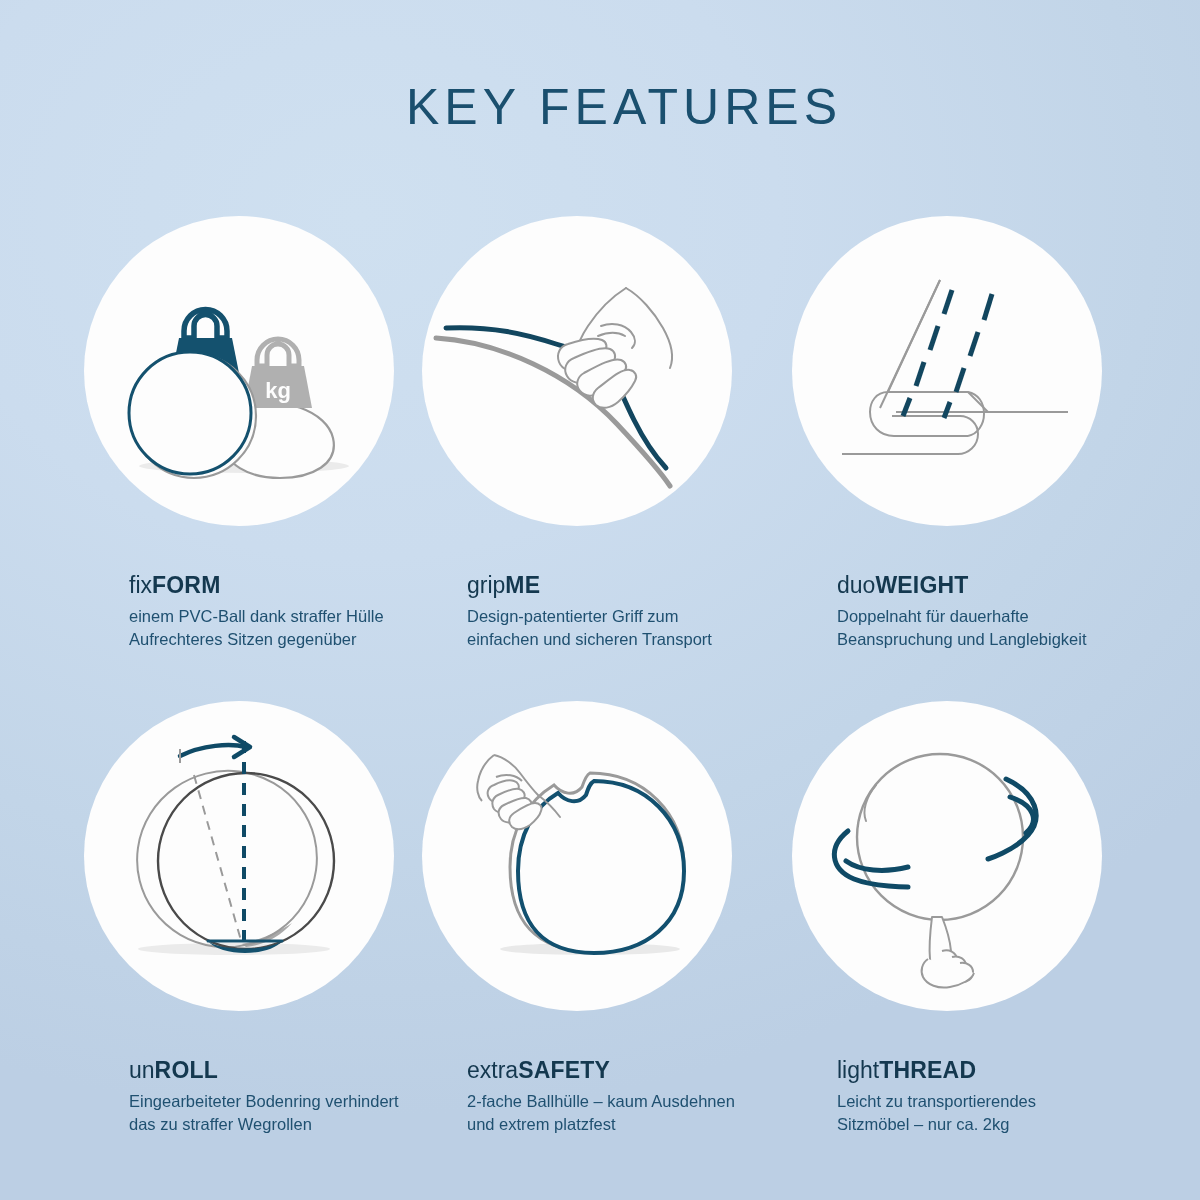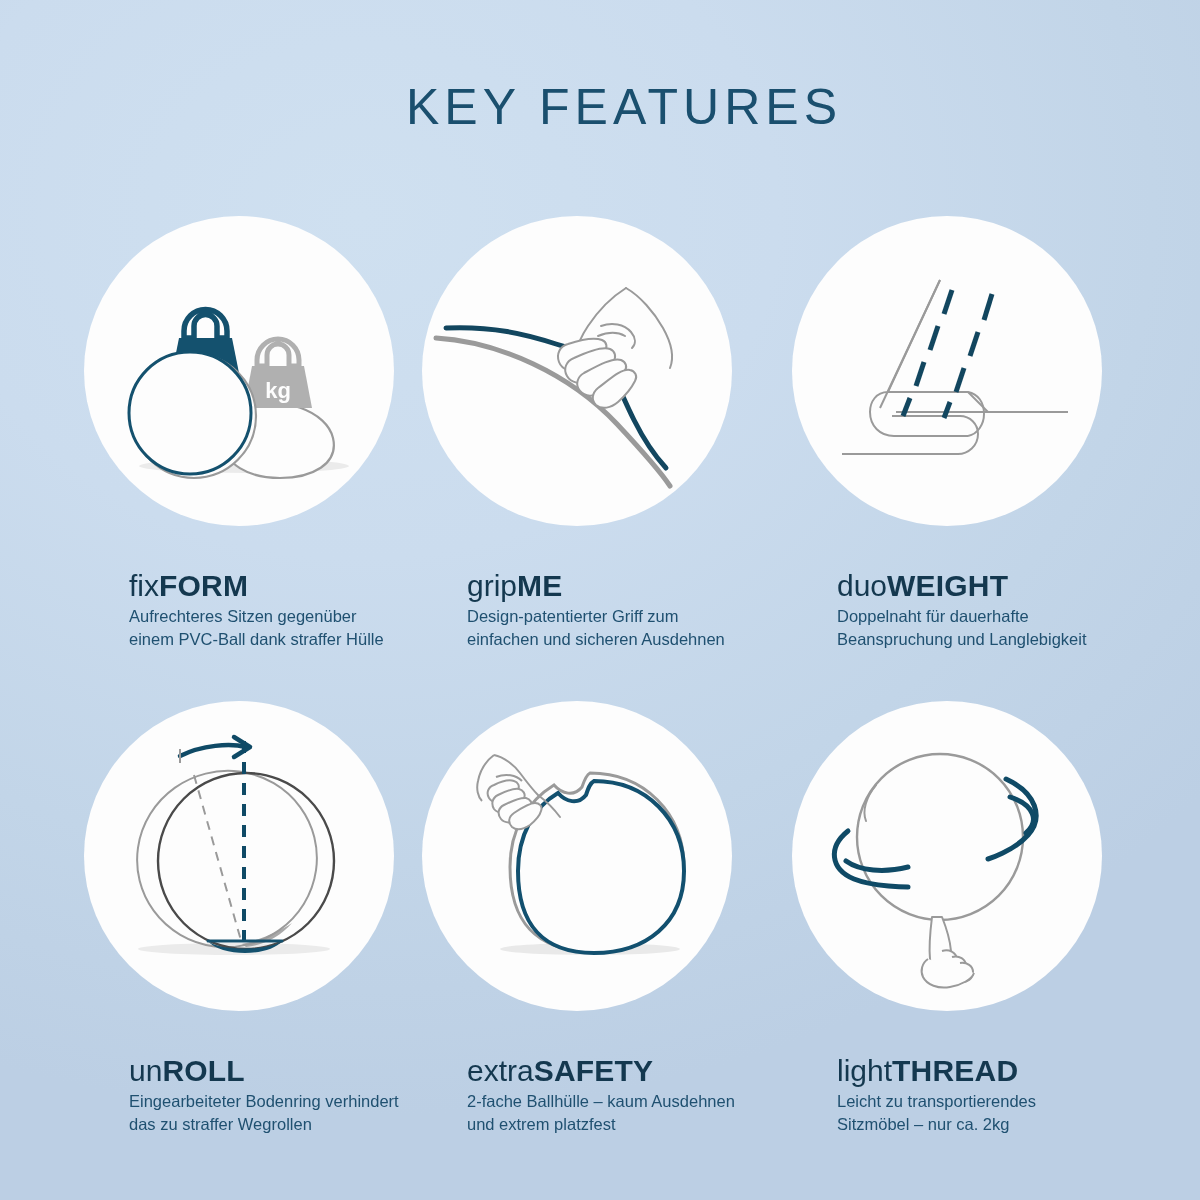--- a/index.html
+++ b/index.html
@@ -79,21 +79,21 @@
     height: 310px;
   }
 
   .caption {
     position: absolute;
     top: 355px;
     left: 67px;
     width: 300px;
   }
   .feat-name {
-    font-size: 30px;
+    font-size: 23px;
     line-height: 29px;
     color: #14384f;
     white-space: nowrap;
     margin-bottom: 5px;
   }
   .feat-name .lite { font-weight: 400; }
   .feat-name .bold { font-weight: 700; letter-spacing: 0.2px; }
 
   .feat-desc {
     font-size: 16.5px;
@@ -135,22 +135,22 @@
             <circle cx="110" cy="200" r="62" fill="#fdfdfd" stroke="#9a9a9a" stroke-width="2.2"></circle>
 
             <circle cx="106" cy="197" r="61" fill="#fdfdfd" stroke="#14516e" stroke-width="3"></circle>
           </svg>
         </div>
         <div class="caption">
           <div class="feat-name">
             <span class="lite">fix</span><span class="bold">FORM</span>
           </div>
           <div class="feat-desc">
+            <span>einem PVC-Ball dank straffer Hülle</span>
             <span>Aufrechteres Sitzen gegenüber</span>
-            <span>einem PVC-Ball dank straffer Hülle</span>
           </div>
         </div>
       </div>
 
       <div class="cell c1">
         <div class="disc">
           <svg viewBox="0 0 310 310" xmlns="http://www.w3.org/2000/svg">
 
             <path d="M14 122 C78 126 148 158 195 208 C224 239 240 258 248 270" fill="none" stroke="#9a9a9a" stroke-width="5" stroke-linecap="round"></path>
 
@@ -169,21 +169,21 @@
 
             <path d="M176 120 C186 116 196 116 203 120" fill="none" stroke="#9a9a9a" stroke-width="2" stroke-linecap="round"></path>
           </svg>
         </div>
         <div class="caption">
           <div class="feat-name">
             <span class="lite">grip</span><span class="bold">ME</span>
           </div>
           <div class="feat-desc">
             <span>Design-patentierter Griff zum</span>
-            <span>einfachen und sicheren Ausdehnen</span>
+            <span>einfachen und sicheren Transport</span>
           </div>
         </div>
       </div>
 
       <div class="cell c2">
         <div class="disc">
           <svg viewBox="0 0 310 310" xmlns="http://www.w3.org/2000/svg">
             <g fill="none" stroke="#9a9a9a" stroke-width="2">
 
               <path d="M148 64 L88 192"></path>

